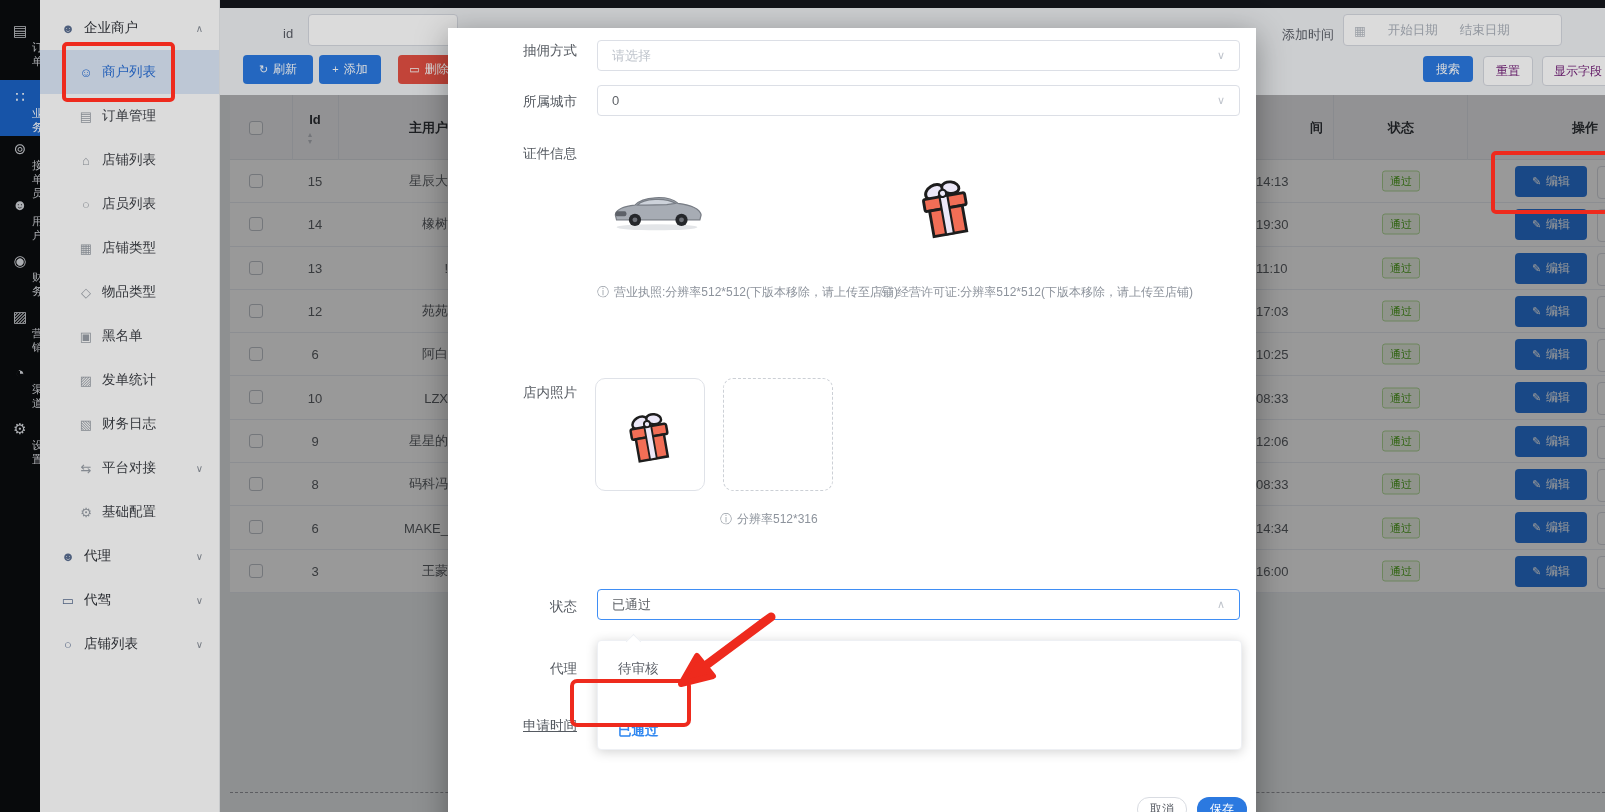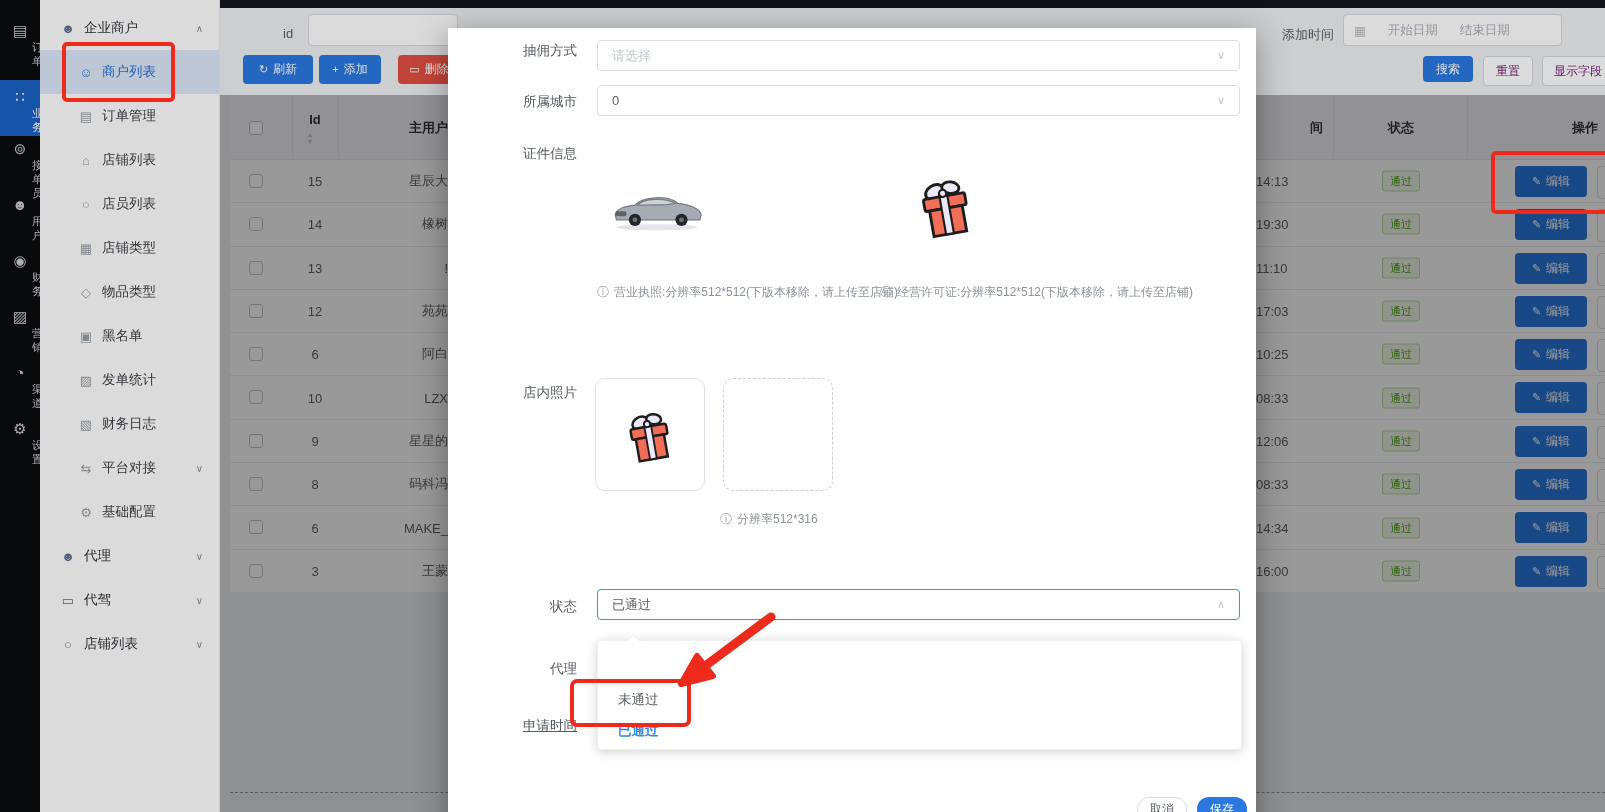--- a/index.html
+++ b/index.html
@@ -465,21 +465,21 @@
     <div class="msel focus" style="top:561px;">
       <span>已通过</span>
       <span class="chev">∧</span>
     </div>
 
     <div class="mlabel" style="top:632px;">代理</div>
     <div class="mlabel" style="top:689px;text-decoration:underline;">申请时间</div>
 
     <div class="ddp">
       <div class="ddnotch"></div>
-      <div class="opt" style="top:44px;">未通过</div>
+      <div class="opt" style="top:13px;">待审核</div>
       <div class="opt sel" style="top:75px;">已通过</div>
     </div>
 
     <button class="mbtn plain" style="left:689px;top:769px;width:50px;">取消</button>
     <button class="mbtn primary" style="left:749px;top:769px;width:50px;">保存</button>
   </section>
 
   <div class="anno">
     <div class="rbox" style="left:62px;top:42px;width:105px;height:52px;"></div>
     <div class="rbox" style="left:1491px;top:151px;width:112px;height:55px;"></div>

